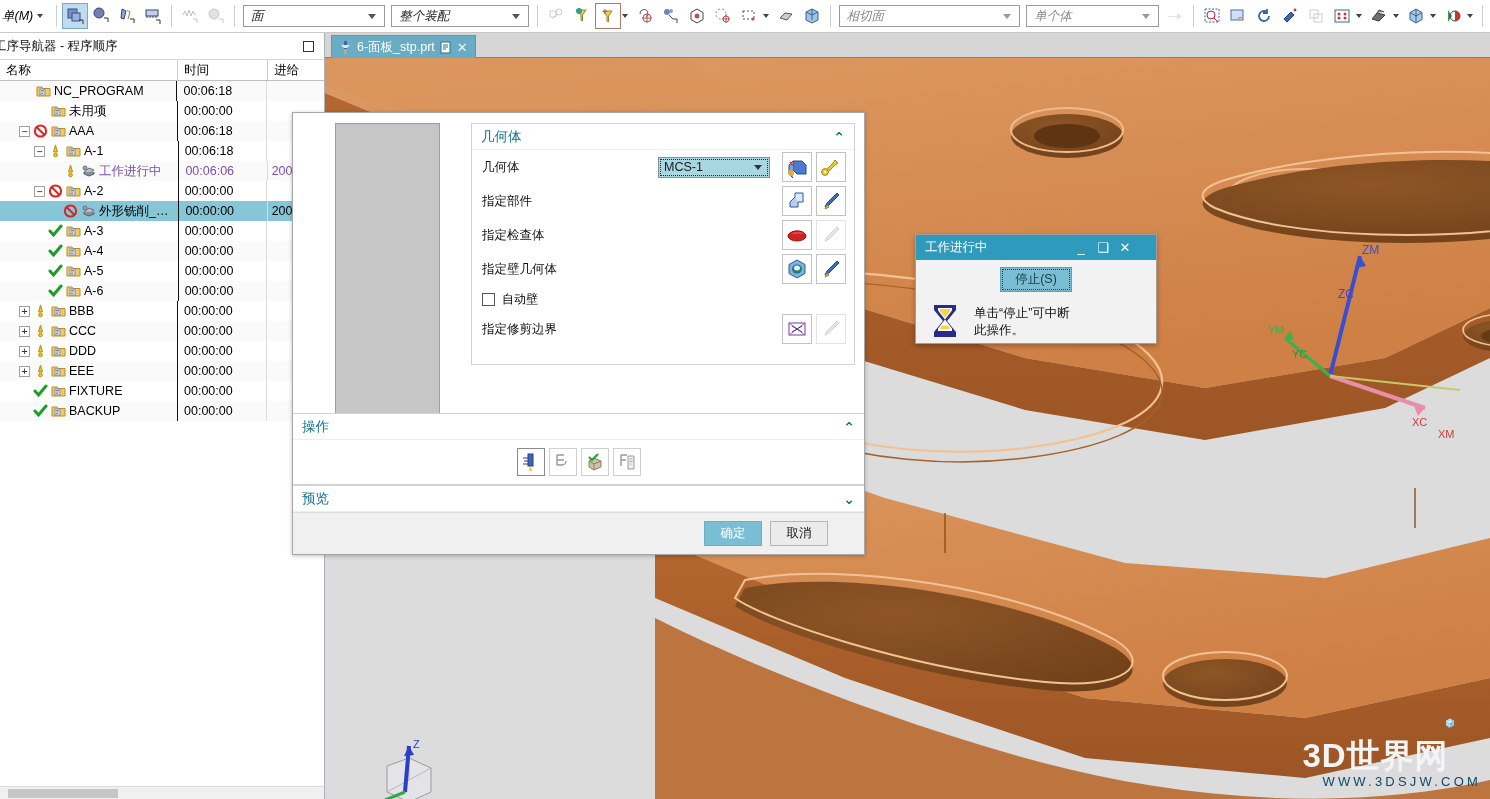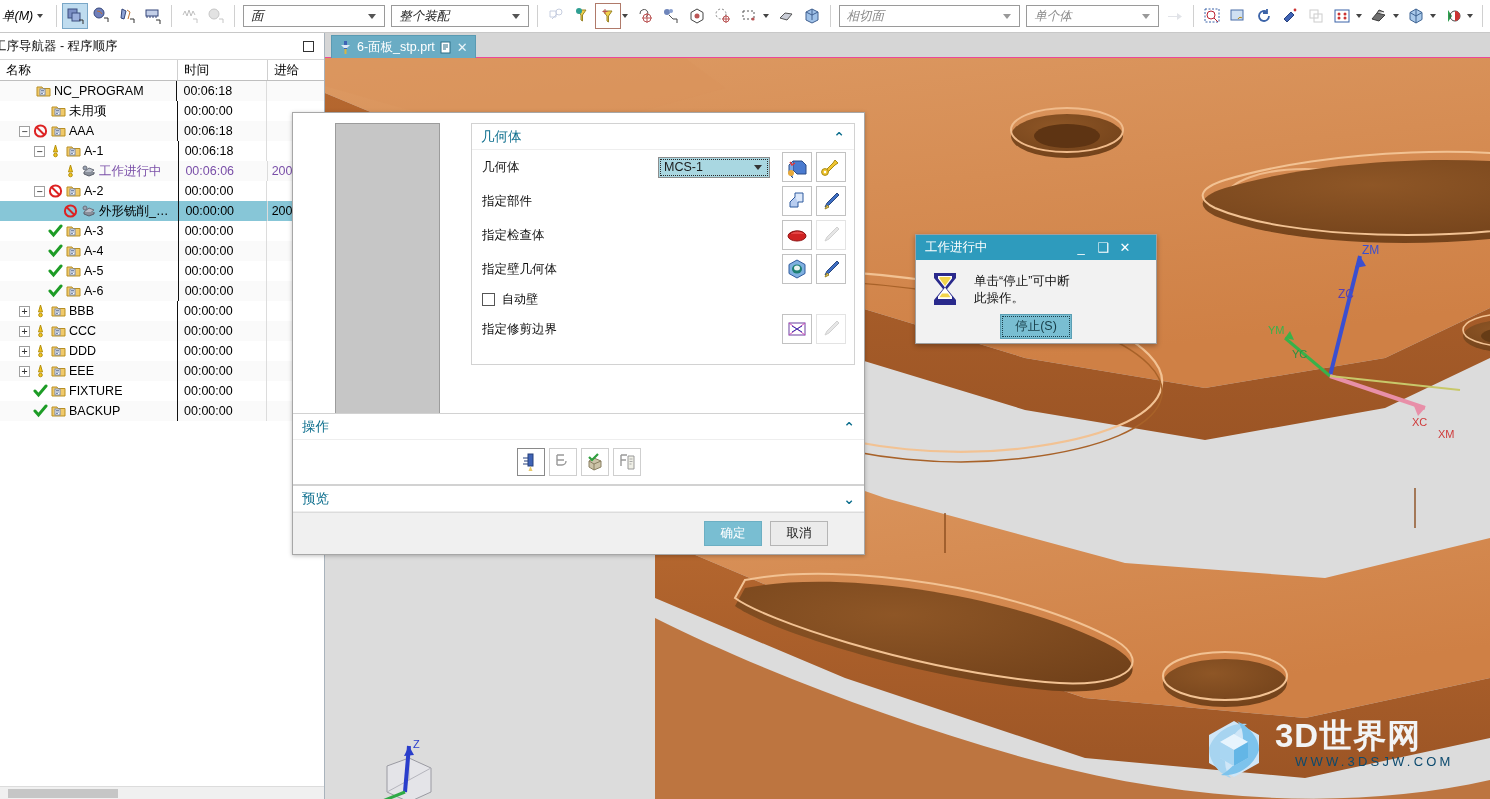--- a/index.html
+++ b/index.html
@@ -169,21 +169,21 @@
   #prog-msg{ font-size:12.5px; line-height:17px; color:#111; padding-top:2px;}
   #prog-btnrow{ display:flex; justify-content:center; margin-top:7px; }
   #stopbtn{
     background:#79bed2; color:#163c47; font-size:12.5px; padding:3px 14px;
     border:1px solid #5b9fb4; outline:1px dotted #1b3f4b; outline-offset:-3px;
   }
 
   
   #wm{
     position:absolute; left:1203px; top:718px; width:278px; height:72px;
-    display:flex; align-items:flex-start; gap:10px; pointer-events:none;
+    display:flex; align-items:flex-end; gap:10px; pointer-events:none;flex-direction:column;
   }
   #wm .txt{ display:flex; flex-direction:column; }
   #wm .t1{ font-size:33px; color:#f2f4f5; font-weight:bold; letter-spacing:1px; line-height:36px;}
   #wm .t2{ font-size:13px; color:#0c4a6e; letter-spacing:3.2px; line-height:16px;margin-left:20px;}
 </style>
 </head>
 <body>
 
 <div id="toolbar">
 
@@ -1036,34 +1036,34 @@
   </div>
 </div>
 
 <div id="prog">
   <div id="prog-tb">
     <span class="ttl">工作进行中</span>
     <span class="wb">_</span>
     <span class="wb">❑</span>
     <span class="wb">✕</span>
   </div>
+  <div id="prog-btnrow">
+    <div id="stopbtn">停止(S)</div>
+  </div>
   <div id="prog-body">
     <svg width="32" height="36" viewBox="0 0 32 36">
       <path d="M5 2h22v5l-9 11 9 11v5H5v-5l9-11L5 7z" fill="#2a2a8c"></path>
       <path d="M9 5h14v2.5l-7 9 7 9V28H9v-2.5l7-9-7-9z" fill="#fff"></path>
       <path d="M10.5 6h11v1.5l-5.5 7.5-5.5-7.5z" fill="#f3d44b"></path>
       <path d="M13 22.5h6l2.5 3.8h-11z" fill="#f3d44b"></path>
     </svg>
     <div id="prog-msg">
       <div>单击“停止”可中断</div>
       <div>此操作。</div>
     </div>
-  </div>
-  <div id="prog-btnrow">
-    <div id="stopbtn">停止(S)</div>
   </div>
 </div>
 
 <div id="wm">
   <svg width="62" height="62" viewBox="0 0 62 62">
     <path d="M31 3l25 14v28L31 59 6 45V17z" fill="#cfe6f7"></path>
     <path d="M6 30c6-16 22-26 38-24-14 8-22 20-22 36 0 8 2 14 6 18C16 56 6 44 6 30z" fill="#a7d4f0"></path>
     <path d="M56 32c-5 16-22 27-38 25 14-8 22-20 22-36 0-8-2-14-6-18 12 6 22 16 22 29z" fill="#7dc3ec"></path>
     <path d="M31 16l14 8v16l-14 8-14-8V24z" fill="#bfe0f5"></path>
     <path d="M31 16l14 8-14 8-14-8z" fill="#e7f4fd"></path>

